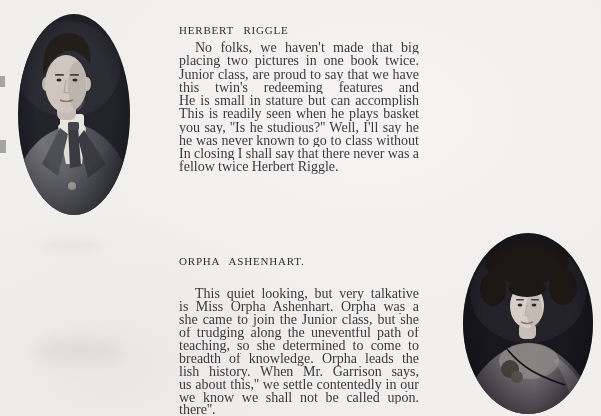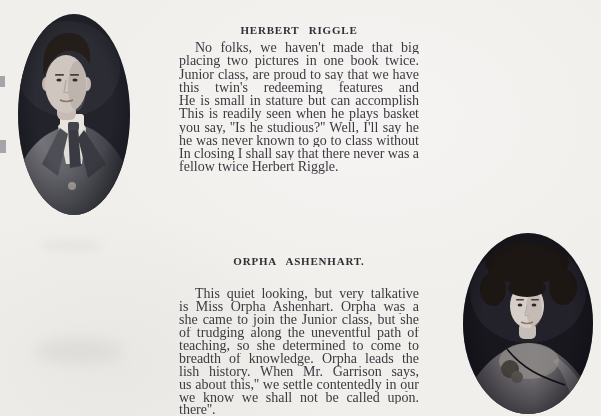--- a/index.html
+++ b/index.html
@@ -9,22 +9,22 @@
     background:
       radial-gradient(ellipse 420px 280px at 62% 28%, #f5f4f2 0%, rgba(245,244,242,0) 70%),
       radial-gradient(ellipse 320px 220px at 18% 88%, #e8e7e4 0%, rgba(232,231,228,0) 72%),
       #f0efec;
   }
   .photo{position:absolute;}
   .photo svg{display:block;width:100%;height:100%;}
   #photo-herbert{left:18px;top:14px;width:112px;height:201px;}
   #photo-orpha{left:463px;top:233px;width:130px;height:181px;}
   .sec-title{
-    position:absolute;left:179px;width:240px;text-align:center;
-    font-weight:bold;font-size:11px;letter-spacing:.8px;word-spacing:6px;
+    position:absolute;left:179px;width:240px;
+    font-weight:normal;font-size:11px;letter-spacing:.8px;word-spacing:6px;
     color:#2f2f35;white-space:nowrap;
   }
   #title-riggle{top:24px;}
   #title-ashenhart{top:255px;}
   .para{position:absolute;left:179px;width:240px;color:#3a3a41;font-size:14px;}
   #para-riggle{top:41px;}
   #para-ashenhart{top:288px;}
   .pl{
     text-align:justify;text-align-last:justify;
     overflow:hidden;word-spacing:-0.2px;

